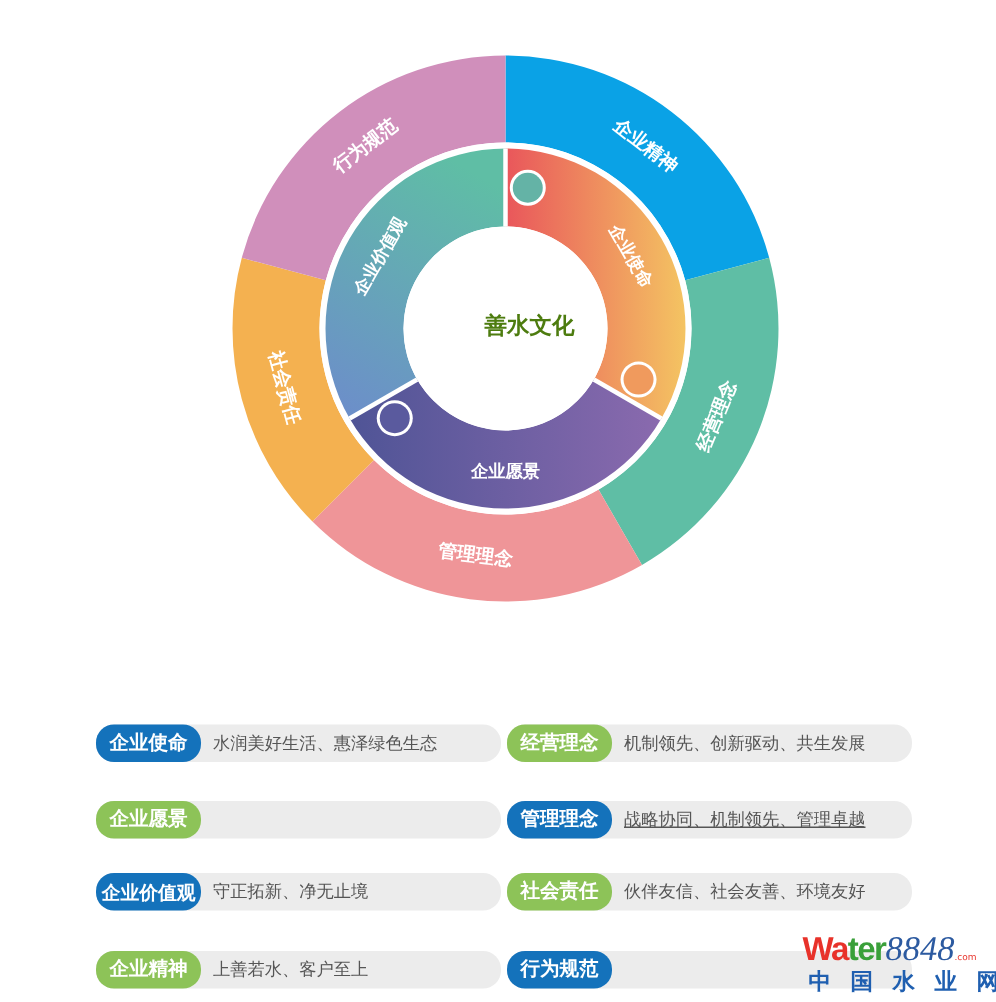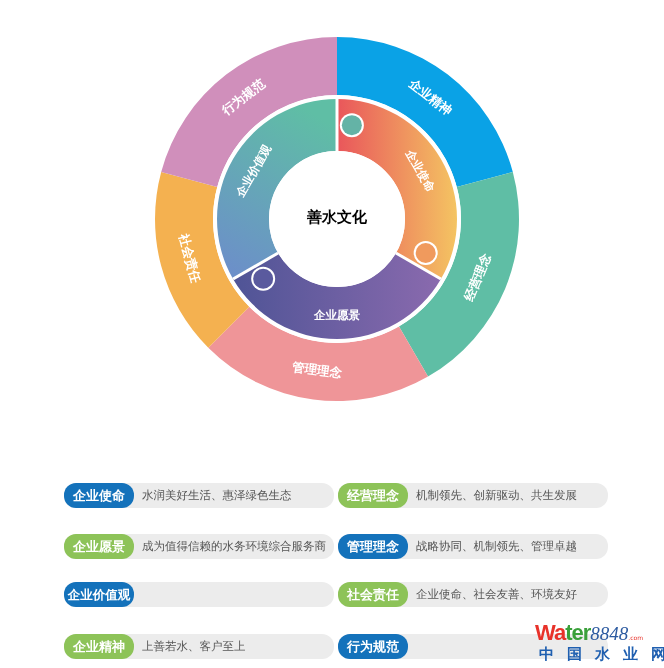--- a/index.html
+++ b/index.html
@@ -1,29 +1,29 @@
 <!DOCTYPE html>
 <html><head>
 <meta charset="utf-8">
 <style>
   html,body{margin:0;padding:0;background:#ffffff;}
   body{width:664px;height:668px;position:relative;overflow:hidden;font-family:"DejaVu Sans","Liberation Sans",sans-serif;}
   #diagram{position:absolute;left:0;top:0;width:664px;height:420px;}
   #diagram svg{position:absolute;left:0;top:0;}
-  .center-title{position:absolute;left:287px;top:208px;width:100px;text-align:center;font-size:15px;font-weight:bold;color:#000000;letter-spacing:0px;}
+  .center-title{position:absolute;left:303px;top:208px;width:100px;text-align:center;font-size:15px;font-weight:bold;color:#4d7c0f;letter-spacing:0px;}
   .legend{position:absolute;left:0;top:0;width:664px;height:668px;pointer-events:none;}
   .row-item{position:absolute;height:25px;pointer-events:auto;}
   .row-item .bar{position:absolute;left:0;top:0;height:25px;border-radius:12px;background:#ececec;}
   .row-item .pill{position:absolute;left:0;top:0;height:25px;border-radius:12px;color:#fff;font-size:13px;font-weight:bold;line-height:25px;text-align:center;}
   .row-item .desc{position:absolute;top:0;height:25px;line-height:25px;font-size:11.5px;color:#555;white-space:nowrap;text-align:center;}
   .watermark{position:absolute;left:535px;top:620px;width:128px;height:46px;}
   .wm-top{position:absolute;left:0;top:0;white-space:nowrap;}
   .wm-water{font-family:"Liberation Sans",sans-serif;font-weight:bold;font-size:22px;color:#e8322a;letter-spacing:-1px;}
   .wm-water .ter{color:#3aa03a;}
-  .wm-num{font-family:"Liberation Serif",serif;font-style:italic;font-size:19px;color:#2c5aa0;}
+  .wm-num{font-family:"Liberation Serif",serif;font-style:italic;font-size:23px;color:#2c5aa0;}
   .wm-com{font-size:6px;color:#e8322a;}
   .wm-cn{position:absolute;left:4px;top:25px;font-size:15px;font-weight:bold;color:#1f5fb0;letter-spacing:13px;white-space:nowrap;}
 </style>
 </head>
 <body>
 
 <div id="diagram">
   <svg id="ring-svg" width="664" height="420">
       <defs>
         <linearGradient id="pg0" x1="0" y1="0" x2="1" y2="0">
@@ -73,46 +73,46 @@
 <div class="legend">
 
   <div class="row-item" style="left:64px;top:483px;width:270px;">
     <div class="bar" style="width:270px;"></div>
     <div class="pill" style="width: 70px; background: rgb(20, 114, 187);">企业使命</div>
     <div class="desc" style="left:78px;">水润美好生活、惠泽绿色生态</div>
   </div>
   <div class="row-item" style="left:64px;top:534px;width:270px;">
     <div class="bar" style="width:270px;"></div>
     <div class="pill" style="width: 70px; background: rgb(141, 195, 88);">企业愿景</div>
-    <div class="desc" style="left:78px;">成为值得信赖的水务环境综合服务商</div>
   </div>
   <div class="row-item" style="left:64px;top:582px;width:270px;">
     <div class="bar" style="width:270px;"></div>
     <div class="pill" style="width: 70px; font-size: 12.5px; background: rgb(20, 114, 187);">企业价值观</div>
+    <div class="desc" style="left:78px;">守正拓新、净无止境</div>
   </div>
   <div class="row-item" style="left:64px;top:634px;width:270px;">
     <div class="bar" style="width:270px;"></div>
     <div class="pill" style="width: 70px; background: rgb(141, 195, 88);">企业精神</div>
     <div class="desc" style="left:78px;">上善若水、客户至上</div>
   </div>
 
   <div class="row-item" style="left:338px;top:483px;width:270px;">
     <div class="bar" style="width:270px;"></div>
     <div class="pill" style="width: 70px; background: rgb(141, 195, 88);">经营理念</div>
     <div class="desc" style="left:78px;">机制领先、创新驱动、共生发展</div>
   </div>
   <div class="row-item" style="left:338px;top:534px;width:270px;">
     <div class="bar" style="width:270px;"></div>
     <div class="pill" style="width: 70px; background: rgb(20, 114, 187);">管理理念</div>
-    <div class="desc" style="left:78px;">战略协同、机制领先、管理卓越</div>
+    <div class="desc" style="left:78px;text-decoration:underline;">战略协同、机制领先、管理卓越</div>
   </div>
   <div class="row-item" style="left:338px;top:582px;width:270px;">
     <div class="bar" style="width:270px;"></div>
     <div class="pill" style="width: 70px; background: rgb(141, 195, 88);">社会责任</div>
-    <div class="desc" style="left:78px;">企业使命、社会友善、环境友好</div>
+    <div class="desc" style="left:78px;">伙伴友信、社会友善、环境友好</div>
   </div>
   <div class="row-item" style="left:338px;top:634px;width:270px;">
     <div class="bar" style="width:270px;"></div>
     <div class="pill" style="width: 70px; background: rgb(20, 114, 187);">行为规范</div>
   </div>
 </div>
 
 <div class="watermark">
   <div class="wm-top">
     <span class="wm-water"><span>Wa</span><span class="ter">ter</span></span><span class="wm-num">8848</span><span class="wm-com">.com</span>

